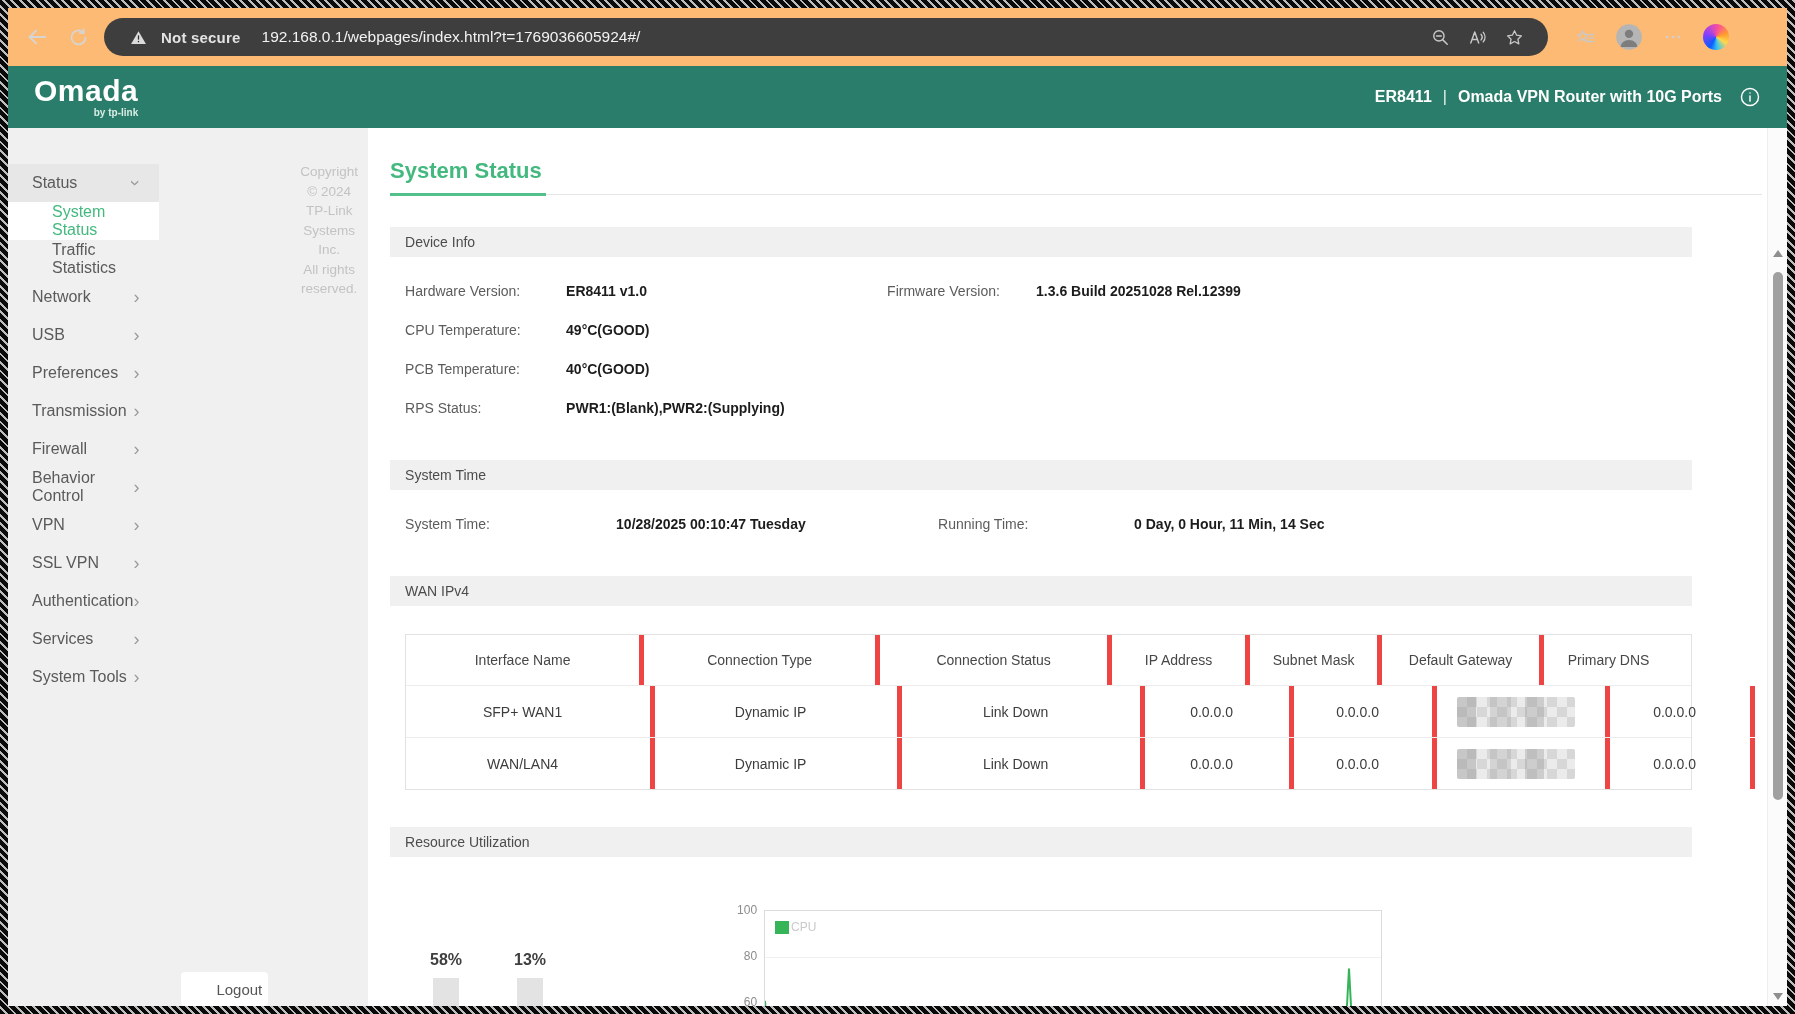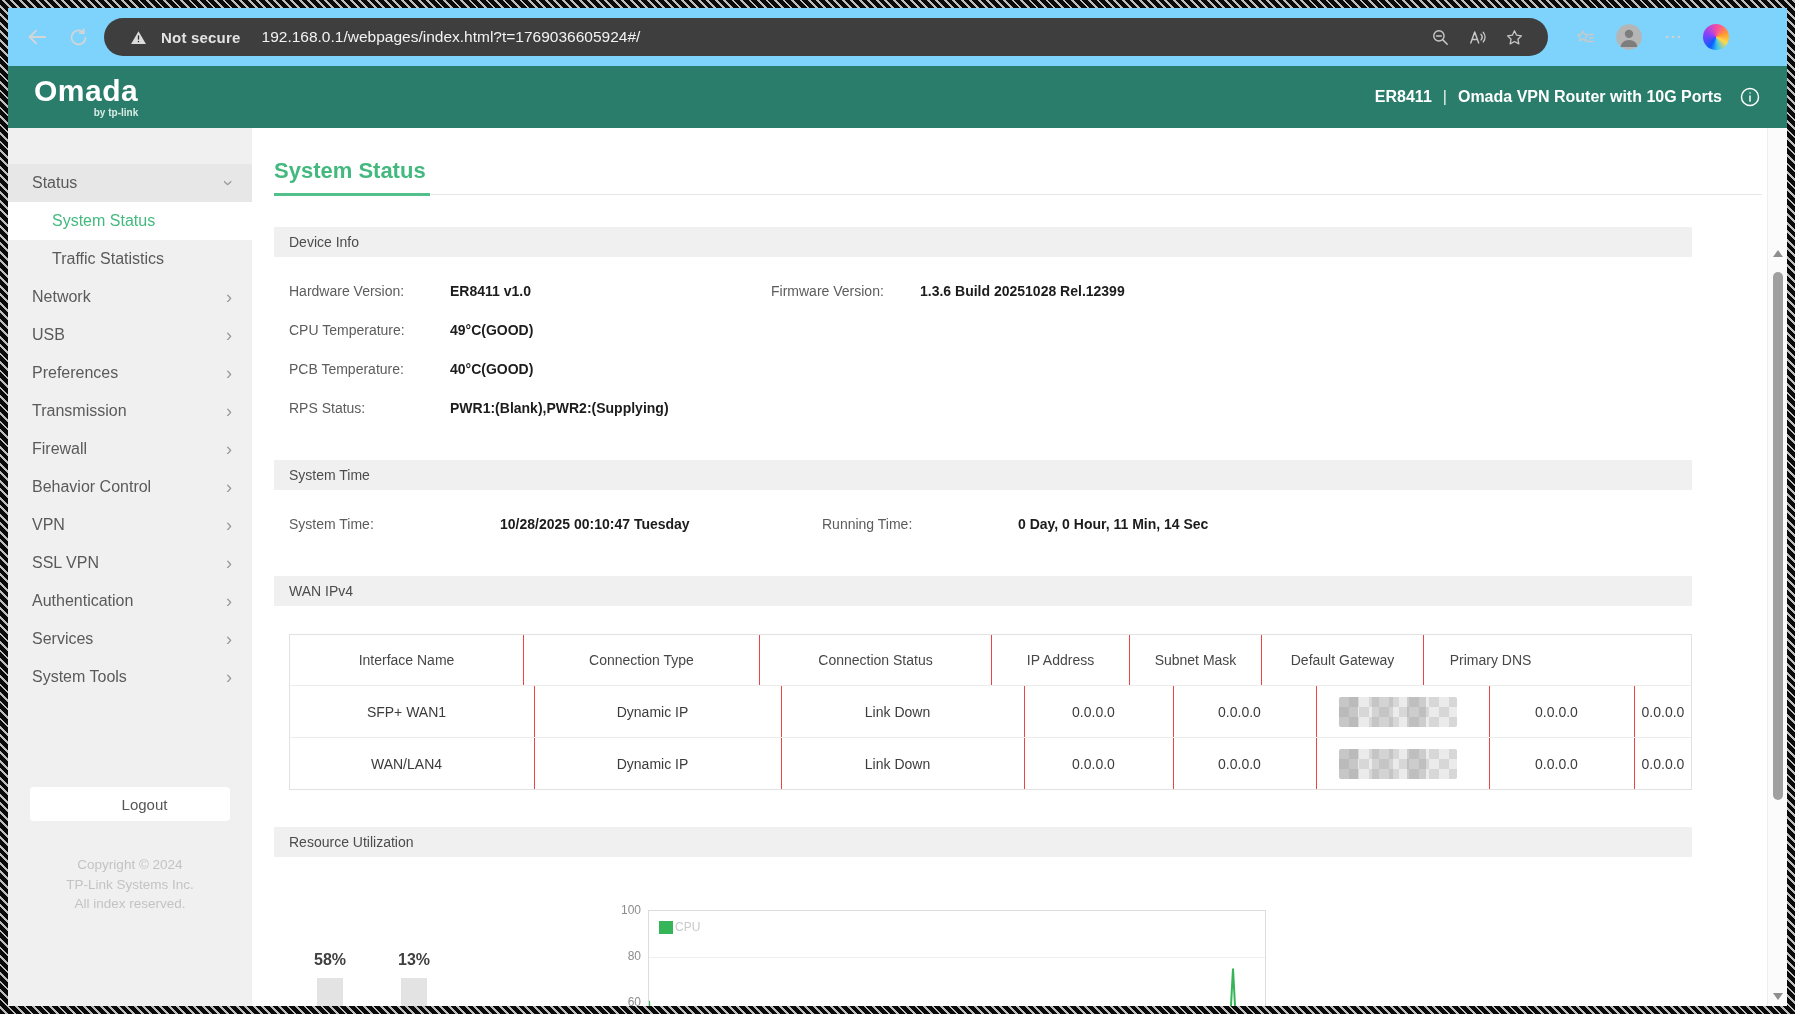--- a/index.html
+++ b/index.html
@@ -5,40 +5,40 @@
   html,body{margin:0;padding:0;background:#555;}
   *{box-sizing:border-box;}
   .screen{
     position:relative;width:1795px;height:1014px;margin:0 auto;
     border:8px solid #222;
     border-image:repeating-linear-gradient(45deg,#0a0a0a 0 4px,#bdbdbd 4px 6px) 8;
     background:#fff;display:flex;flex-direction:column;overflow:hidden;
     font-family:"Liberation Sans",sans-serif;
   }
   
-  .chrome{flex:0 0 58px;background:#7dd3fc;display:flex;align-items:center;padding:0 14px;gap:11px;}
+  .chrome{flex:0 0 58px;background:#fdba74;display:flex;align-items:center;padding:0 14px;gap:11px;}
   .nav-ic{width:30px;height:30px;display:flex;align-items:center;justify-content:center;cursor:pointer;flex:0 0 auto;}
   .url-pill{flex:0 0 auto;width:1444px;height:38px;background:#3e3e3e;border-radius:19px;display:flex;align-items:center;padding:0 20px;gap:9px;}
   .notsec{font-size:15px;color:#e3e3e3;font-weight:700;letter-spacing:.2px;}
   .urltxt{font-size:15.5px;color:#f2f2f2;margin-left:12px;white-space:nowrap;}
   .pill-spacer{flex:1;}
   .pill-ic{display:flex;align-items:center;justify-content:center;width:28px;cursor:pointer;}
   .chrome-right{display:flex;align-items:center;gap:16px;margin-left:12px;}
   .copilot{width:26px;height:26px;border-radius:50%;background:conic-gradient(from 210deg,#0b5cff,#8a3ffc 22%,#ff4f9a 45%,#ff9d2e 62%,#ffd84d 75%,#35c3f3 90%,#0b5cff);}
   
   .appbar{flex:0 0 62px;background:#2a7d6a;display:flex;align-items:center;padding:0 26px;color:#fff;}
   .logo{display:flex;flex-direction:column;line-height:1;cursor:default;}
   .logo .brand{font-size:30px;font-weight:700;letter-spacing:.5px;}
   .logo .sub{font-size:10px;align-self:flex-end;margin-top:2px;color:#d9ece5;font-weight:700;}
   .appbar-right{margin-left:auto;display:flex;align-items:center;gap:11px;font-size:16px;font-weight:600;}
   .appbar-right .sep{font-weight:300;opacity:.9;}
   .info-ic{display:flex;align-items:center;cursor:pointer;margin-left:6px;}
   
   .body{flex:1;display:flex;min-height:0;}
-  .sidebar{flex:0 0 244px;background:#f0f0f0;display:flex;flex-direction:column;font-size:16px;color:#5a5a5a;}
+  .sidebar{flex:0 0 244px;background:#f0f0f0;display:flex;flex-direction:row;font-size:16px;color:#5a5a5a;}
   .side-list{margin-top:36px;}
   .side-item{height:38px;display:flex;align-items:center;padding:0 20px 0 24px;cursor:pointer;}
   .side-item.child{padding-left:44px;}
   .side-item.open{background:#e7e7e7;}
   .side-item.active{background:#fff;color:#43b97f;}
   .side-item .lbl{flex:1;}
   .chev{color:#9a9a9a;font-size:18px;line-height:1;display:inline-block;}
   .chev.down{transform:rotate(90deg);}
   .logout-btn{margin:auto 22px 0 22px;height:34px;background:#fff;border:none;border-radius:4px;font-size:15px;color:#565656;cursor:pointer;font-family:"Liberation Sans",sans-serif;padding-left:35px;}
   .copyright{margin:34px 10px 92px;text-align:center;font-size:13.5px;color:#c3c3c3;line-height:1.45;}
@@ -55,21 +55,21 @@
   .info-row{display:grid;align-items:center;height:39px;font-size:14px;}
   .info-row.device{grid-template-columns:176px 306px 164px 1fr;}
   .info-row.time{grid-template-columns:226px 307px 211px 1fr;}
   .info-row .lab{color:#5c5c5c;padding-left:15px;}
   .info-row .val{color:#1c1c1c;font-weight:700;}
   
   .wan-table{margin:28px 0 0 15px;width:calc(100% - 15px);border:1px solid #e2e2e2;font-size:14px;color:#3c3c3c;}
   .t-head,.t-row{display:grid;grid-template-columns:233px 236px 232px 138px 132px 162px 134px 1fr;}
   .t-head{height:50px;}
   .t-row{height:52px;border-top:1px solid #ececec;gap:11px;}
-  .t-cell{display:flex;align-items:center;justify-content:center;border-left:1px solid #ef4444;overflow:hidden;}
+  .t-cell{display:flex;align-items:center;justify-content:center;border-left:5px solid #ef4444;overflow:hidden;}
   .t-cell:first-child{border-left:none;}
   .t-head .t-cell{color:#474747;}
   .mac-redact{width:118px;height:30px;border-radius:2px;
     background-image:
       linear-gradient(90deg, rgba(140,140,140,.38) 0 16%, transparent 16% 28%, rgba(150,150,150,.28) 28% 46%, transparent 46% 58%, rgba(140,140,140,.32) 58% 74%, transparent 74%),
       repeating-conic-gradient(#d7d7d7 0% 25%, #ebebeb 0% 50%);
     background-size:100% 100%, 20px 20px;}
   
   .resource-body{position:relative;height:150px;}
   .gauges{position:absolute;left:34px;top:94px;display:flex;gap:40px;}
@@ -245,21 +245,21 @@
           </div>
           <div class="side-item">
             <span class="lbl">System Tools</span>
             <span class="chev right">›</span>
           </div>
         </div>
       <button class="logout-btn">Logout</button>
       <div class="copyright">
         <div>Copyright © 2024</div>
         <div>TP-Link Systems Inc.</div>
-        <div>All index reserved.</div>
+        <div>All rights reserved.</div>
       </div>
     </aside>
 
     <main>
       <div class="title-row">
         <h1 class="page-title">System Status</h1>
       </div>
 
       <div class="section-bar sec-device">Device Info</div>
       <div class="info-rows" id="device-info-rows">

